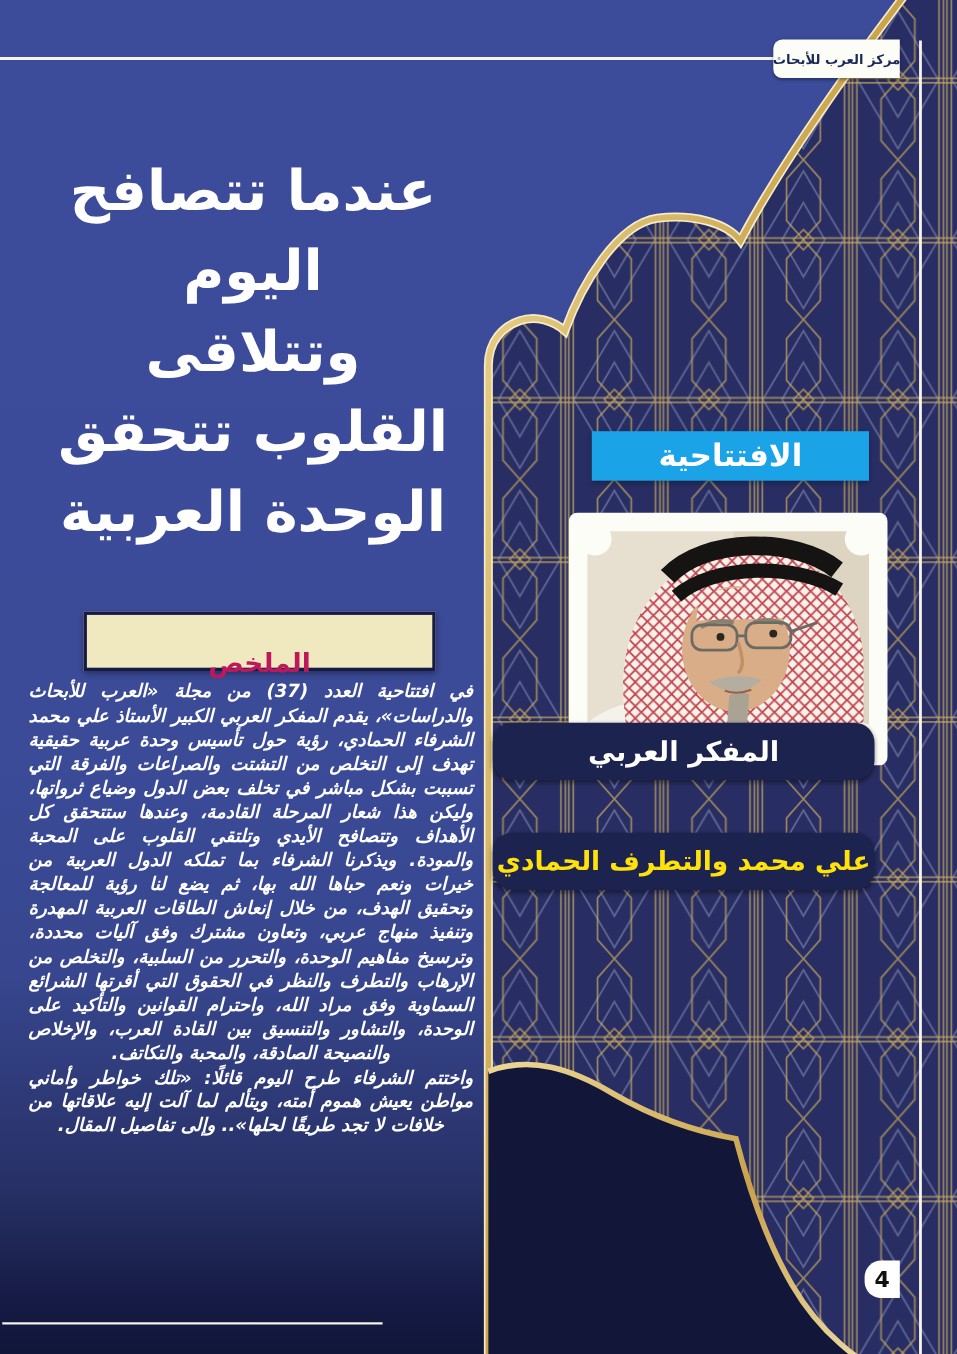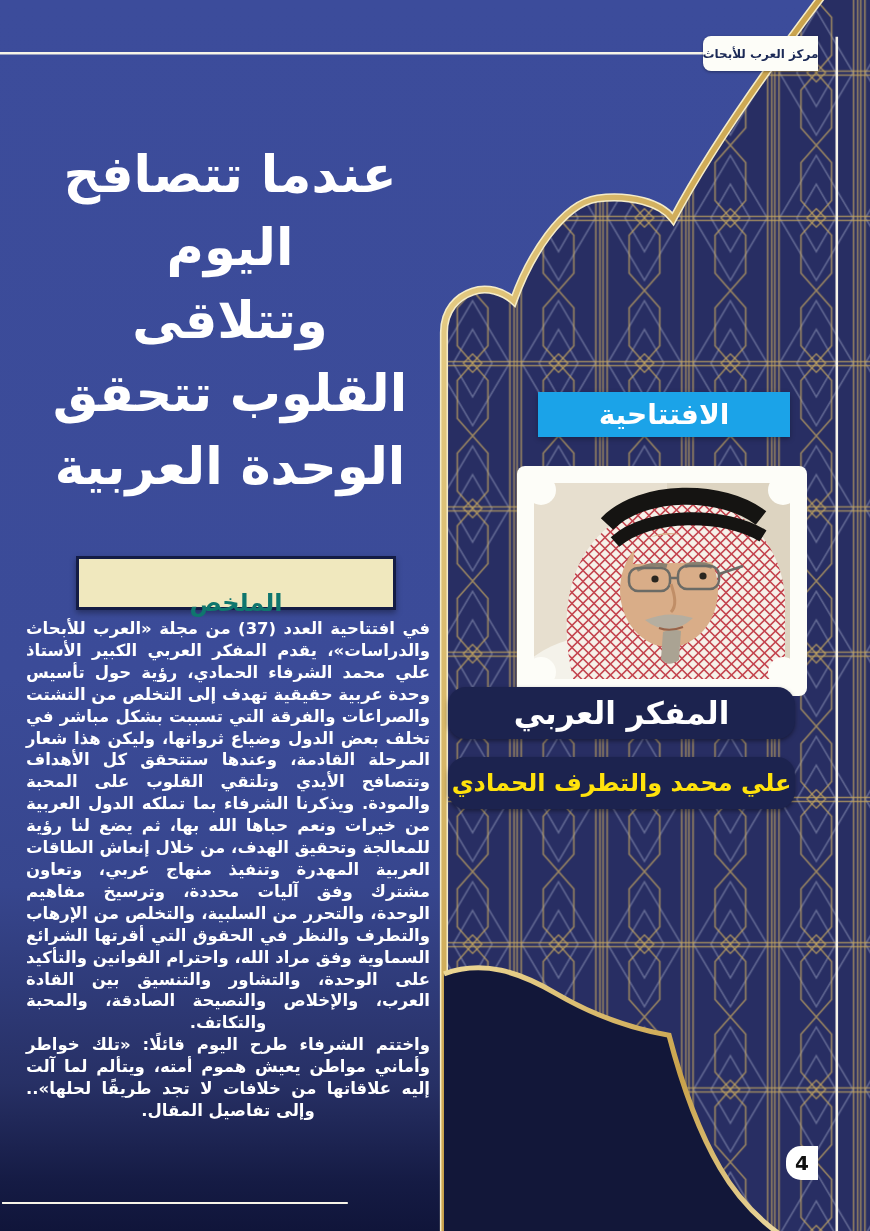--- a/index.html
+++ b/index.html
@@ -19,42 +19,42 @@
     box-shadow:0 1px 3px rgba(0,0,0,.35);
   }
   
   .headline{left:10px;top:138px;width:440px;text-align:center;color:#ffffff;direction:rtl;}
   .headline div{font-size:51px;line-height:73px;font-weight:bold;letter-spacing:-1px;}
   
   .summary-box{
     left:76px;top:556px;width:314px;height:48px;background:#f0e8be;border:3px solid #141c45;
     display:flex;align-items:center;justify-content:center;box-shadow:0 3px 6px rgba(0,0,0,.35);
   }
-  .summary-box span{color:#0f766e;font-weight:bold;font-size:24px;direction:rtl;margin-top:40px;}
+  .summary-box span{color:#be185d;font-weight:bold;font-size:24px;direction:rtl;margin-top:40px;}
   
   .body-text{
     left:26px;top:618px;width:404px;color:#ffffff;direction:rtl;
     font-size:16.5px;line-height:21.9px;font-weight:bold;
   }
-  .body-text p{margin:0;text-align:justify;text-align-last:center;}
+  .body-text p{margin:0;text-align:justify;text-align-last:center;font-style:italic;}
   
   .editorial-label{
     left:538px;top:392px;width:252px;height:45px;background:#1ba3e8;
     display:flex;align-items:center;justify-content:center;color:#fff;font-weight:bold;
     font-size:28px;direction:rtl;box-shadow:0 2px 5px rgba(0,0,0,.3);
   }
   
   .photo{left:517px;top:466px;width:290px;height:230px;}
   
   .name-box{
     left:448px;width:347px;height:52px;background:#1c234f;border-radius:18px;
     display:flex;align-items:center;justify-content:center;direction:rtl;white-space:nowrap;
     box-shadow:0 2px 4px rgba(0,0,0,.4);
   }
-  .name-box.title{top:687px;color:#ffffff;font-weight:bold;font-size:31px;}
+  .name-box.title{top:657px;color:#ffffff;font-weight:bold;font-size:25px;}
   .name-box.name{top:757px;color:#ffe20c;font-weight:bold;font-size:24px;}
   
   .page-num{
     left:786px;top:1146px;width:32px;height:34px;background:#ffffff;border-radius:15px 0 0 15px;
     display:flex;align-items:center;justify-content:center;color:#111;font-weight:bold;font-size:20px;
   }
 </style>
 </head>
 <body>
 

